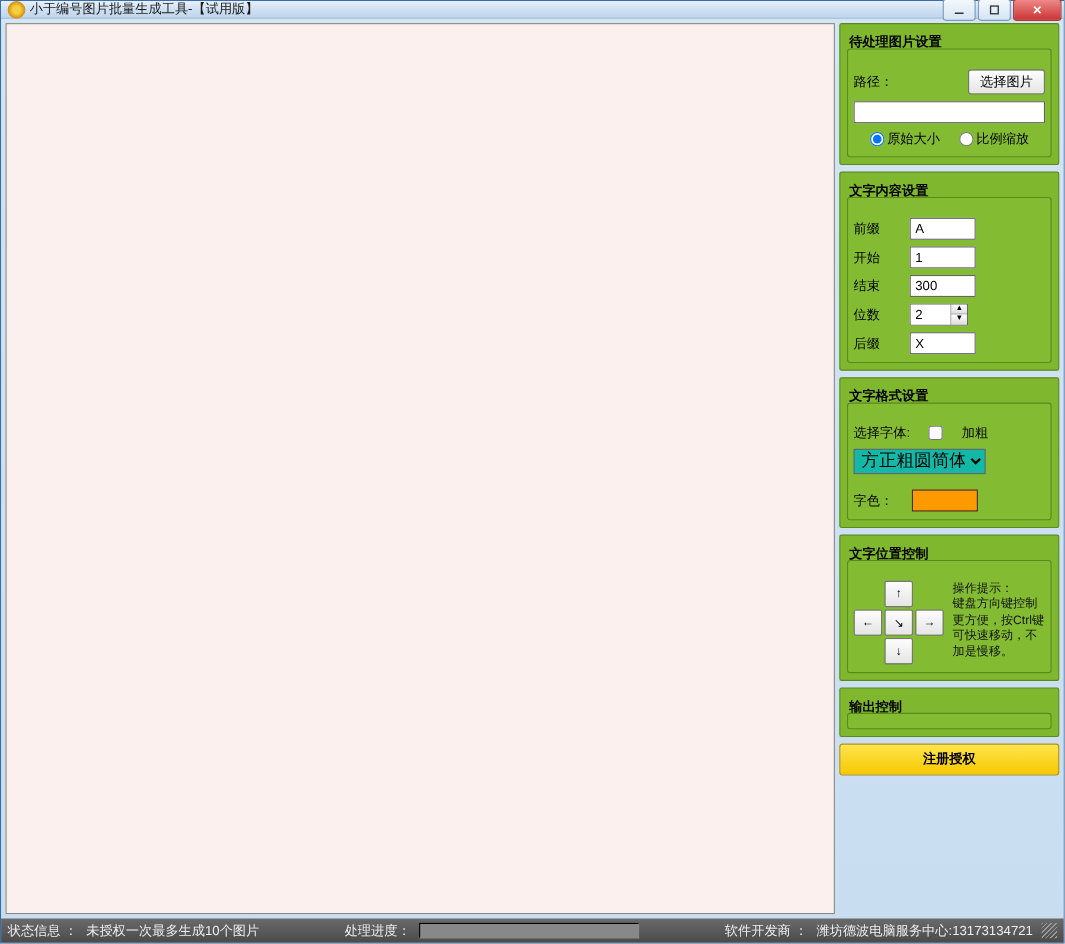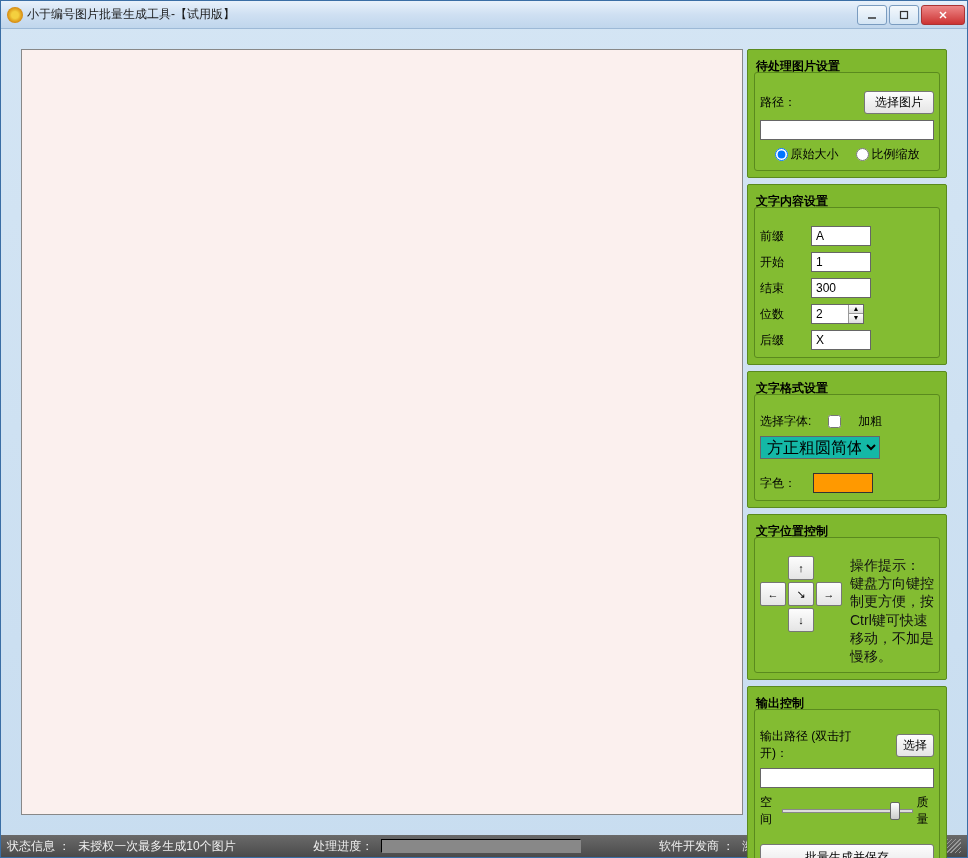--- a/index.html
+++ b/index.html
@@ -1,28 +1,28 @@
 <!DOCTYPE html>
 <html><head>
 <meta charset="utf-8">
 <style>
 * { box-sizing: border-box; margin: 0; padding: 0; }
 body { font-family: "Microsoft YaHei", SimSun, sans-serif; font-size: 12px; background: #fff; overflow: hidden; }
 
 .window { width: 968px; height: 858px; background: linear-gradient(to bottom, #d4e5f4 0%, #c8ddf0 100%); border: 1px solid #3a6ea5; display: flex; flex-direction: column; }
 
-.titlebar { height: 28px; background: linear-gradient(to bottom, #e8f1fb 0%, #cfe0f2 50%, #c0d6ec 100%); display: flex; align-items: center; padding: 0 2px 0 6px; border-bottom: 1px solid #9db9d6; }
+.titlebar { height: 16px; background: linear-gradient(to bottom, #e8f1fb 0%, #cfe0f2 50%, #c0d6ec 100%); display: flex; align-items: center; padding: 0 2px 0 6px; border-bottom: 1px solid #9db9d6; }
 .titlebar .app-icon { width: 16px; height: 16px; background: radial-gradient(circle, #f4d03f 30%, #d68910 70%); border-radius: 50%; margin-right: 4px; }
 .titlebar .title-text { flex: 1; color: #1a1a1a; }
 .winbtns { display: flex; gap: 2px; }
 .winbtn { width: 30px; height: 20px; background: linear-gradient(to bottom, #f4f8fc, #d4e5f4); border: 1px solid #7a9cc0; border-radius: 3px; display: flex; align-items: center; justify-content: center; font-size: 10px; cursor: pointer; }
 .winbtn.close { width: 44px; background: linear-gradient(to bottom, #e88, #c33); color: #fff; border-color: #a33; }
 .winbtn svg { width: 10px; height: 10px; }
 
-.body-area { flex: 1; display: flex; padding: 20px; gap: 4px; min-height: 0; }
+.body-area { flex: 1; display: flex; padding: 4px; gap: 4px; min-height: 0; }
 
 .canvas { flex: 1; background: #fbf0ee; border: 1px solid #888; }
 
 .rightpanel { width: 200px; display: flex; flex-direction: column; gap: 6px; }
 
 .groupbox { background: #7fb82e; border: 1px solid #5a8a1e; border-radius: 2px; padding: 8px 8px 10px 8px; position: relative; }
 .group-title { font-weight: bold; color: #000; margin-bottom: 8px; font-size: 12px; }
 .groupbox::before { content: ''; position: absolute; left: 6px; right: 6px; top: 22px; bottom: 6px; border: 1px solid #5a8a1e; border-radius: 3px; background: rgba(143,200,60,0.3); pointer-events: none; }
 .group-body { position: relative; padding: 8px 4px 4px 4px; }
 
@@ -45,21 +45,21 @@
 .spinner input { border: none; width: 36px; padding: 2px 4px; font-size: 12px; }
 .spinner .spbtns { display: flex; flex-direction: column; border-left: 1px solid #999; }
 .spinner .spbtn { width: 14px; height: 9px; font-size: 7px; line-height: 7px; text-align: center; background: linear-gradient(#fff,#ddd); cursor: pointer; }
 .spinner .spbtn:first-child { border-bottom: 1px solid #999; }
 
 .color-swatch { width: 60px; height: 20px; border: 1px solid #333; cursor: pointer; }
 
 .dpad { display: grid; grid-template-columns: repeat(3, 26px); grid-template-rows: repeat(3, 24px); gap: 2px; }
 .dbtn { background: linear-gradient(to bottom, #fdfdfd, #e5e5e5); border: 1px solid #777; border-radius: 2px; display: flex; align-items: center; justify-content: center; cursor: pointer; font-size: 11px; }
 .dbtn.empty { visibility: hidden; }
-.hint { font-size: 14px; color: #111; line-height: 1.3; }
+.hint { font-size: 11px; color: #111; line-height: 1.3; }
 
 .fullbtn { display: block; width: 100%; background: linear-gradient(to bottom, #fdfdfd, #e5e5e5); border: 1px solid #777; border-radius: 3px; padding: 4px 0; font-size: 12px; cursor: pointer; font-family: inherit; }
 .register-btn { background: linear-gradient(to bottom, #ffe44d, #f5c800); border: 1px solid #b89400; border-radius: 3px; padding: 5px 0; font-size: 12px; cursor: pointer; font-family: inherit; font-weight: bold; }
 
 .slider-row { display: flex; align-items: center; gap: 4px; }
 .slider-row .slabel { color: #000; }
 .quality-slider { flex: 1; }
 
 .statusbar { height: 22px; background: linear-gradient(to bottom, #6a6a6a, #4a4a4a); color: #eee; display: flex; align-items: center; font-size: 12px; padding: 0 6px; gap: 8px; }
 .statusbar .seg { white-space: nowrap; }
@@ -205,36 +205,20 @@
               </div>
             <div class="dbtn empty"></div>
           </div>
           <div class="hint" style="white-space:pre-line; flex:1;">操作提示：
 键盘方向键控制更方便，按Ctrl键可快速移动，不加是慢移。</div>
         </div>
       </div>
 
       <div class="groupbox">
         <div class="group-title">输出控制</div>
-        <div class="group-body">
-          <div class="row">
-            <label style="flex:1; min-width:0;">输出路径 (双击打开)：</label>
-            <button class="btn" style="padding:2px 6px">选择</button>
-          </div>
-          <div class="row">
-            <input type="text" class="tin path-input" value="" style="">
-          </div>
-          <div class="row slider-row">
-            <span class="slabel">空间</span>
-            <input type="range" min="0" max="100" class="quality-slider" value="90" style="">
-            <span class="slabel">质量</span>
-          </div>
-          <div style="height:10px"></div>
-          <button class="fullbtn">批量生成并保存</button>
-        </div>
       </div>
 
       <button class="register-btn">注册授权</button>
 
     </div>
   </div>
 
   <div class="statusbar">
     <span class="seg">状态信息 ：</span>
     <span class="seg">未授权一次最多生成10个图片</span>

